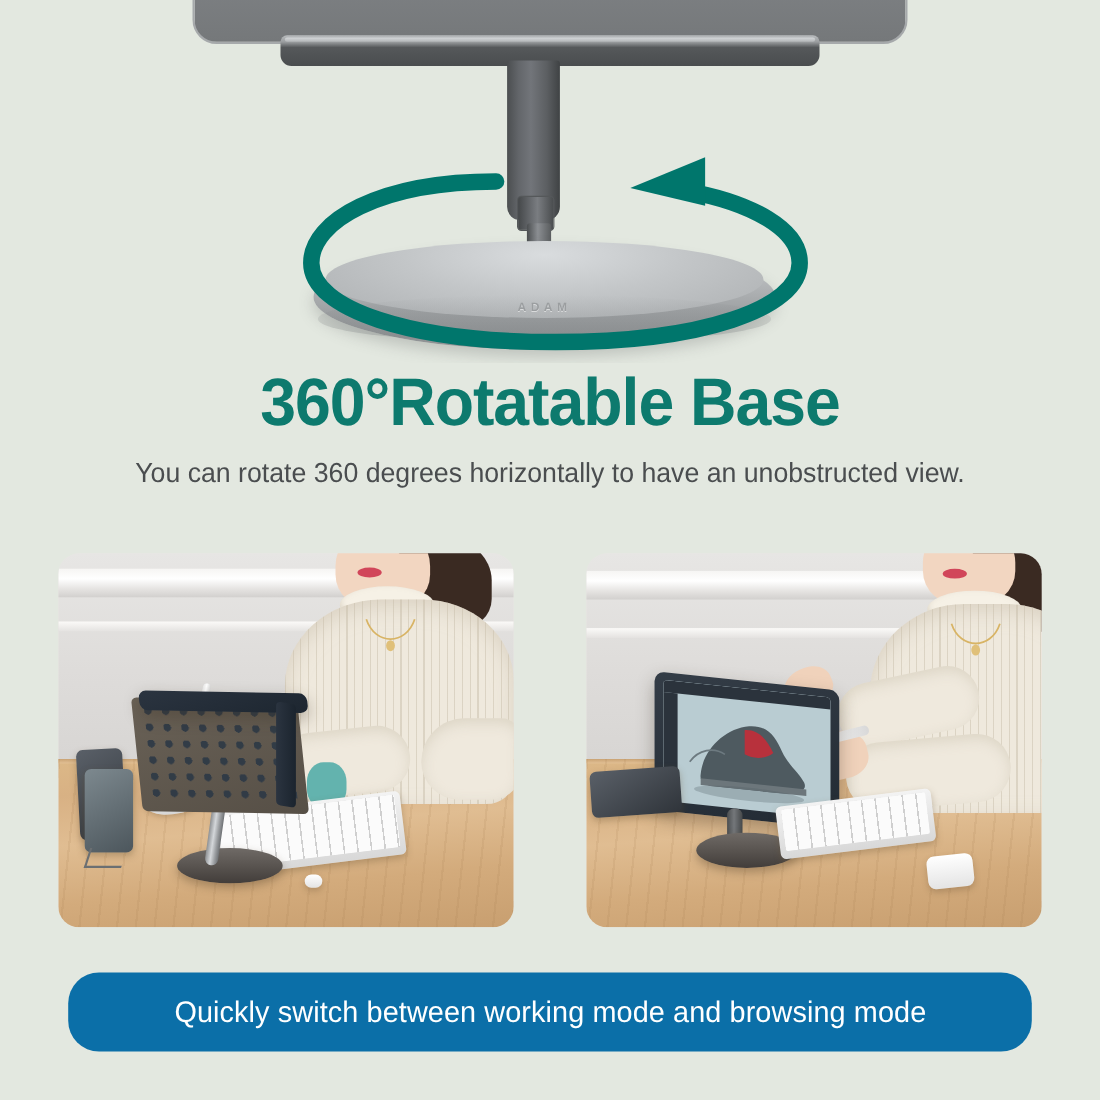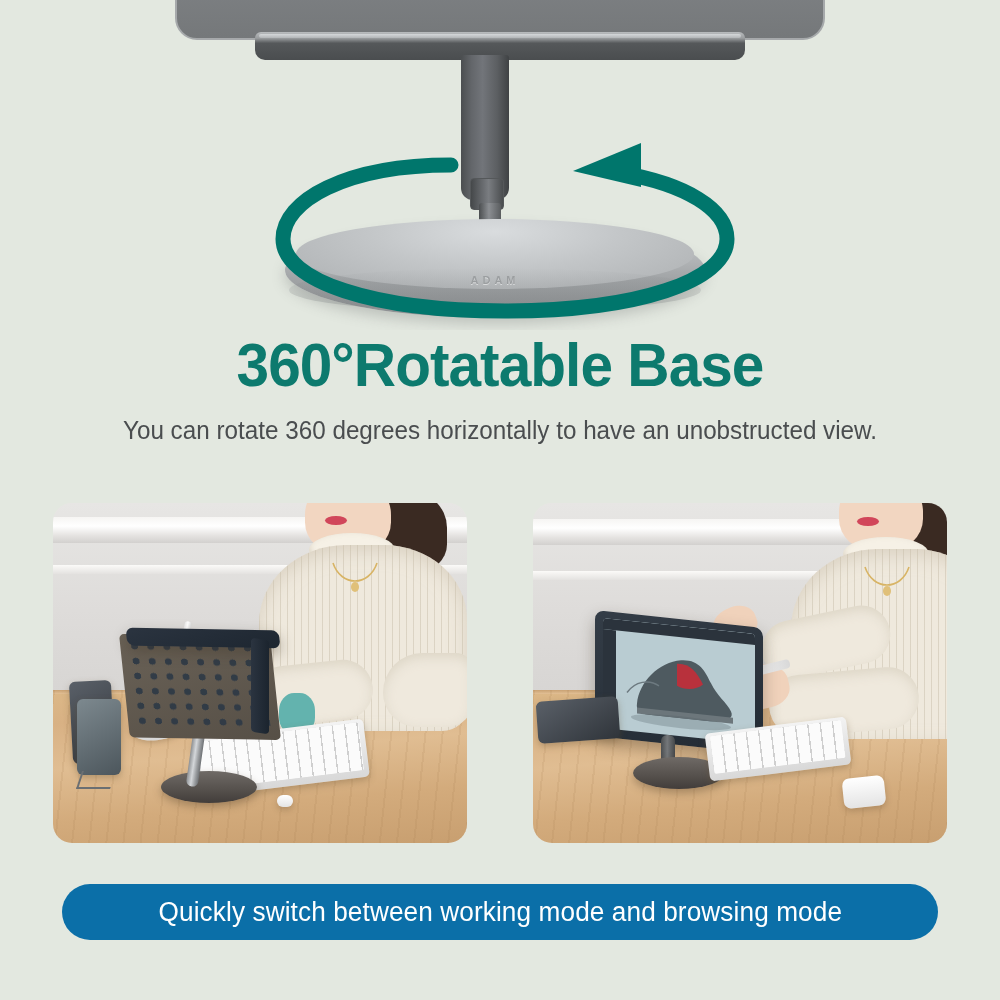--- a/index.html
+++ b/index.html
@@ -163,21 +163,21 @@
 
   
   .tablet-r{position:absolute;background:linear-gradient(160deg,#343d47,#222a33);
     border-radius:9px;box-shadow:0 7px 16px rgba(60,50,35,.35);}
   .screen-r{position:absolute;inset:7px 8px 9px 8px;background:#b9ccd2;border-radius:4px;overflow:hidden;}
   .ui-bar{position:absolute;left:0;top:0;width:100%;height:11px;background:#2b333c;}
   .ui-side{position:absolute;left:0;top:11px;width:13px;bottom:0;background:#2b333c;}
 
   
   .banner{
-    position:absolute;left:62px;top:884px;width:876px;height:56px;
+    position:absolute;left:62px;top:884px;width:876px;height:72px;
     background:#0b6fa8;border-radius:28px;
     display:flex;align-items:center;justify-content:center;
   }
   .banner-text{
     color:#ffffff;font-size:27px;font-weight:400;letter-spacing:.1px;
     transform:scaleX(.97);white-space:nowrap;
   }
 </style>
 </head>
 <body>

